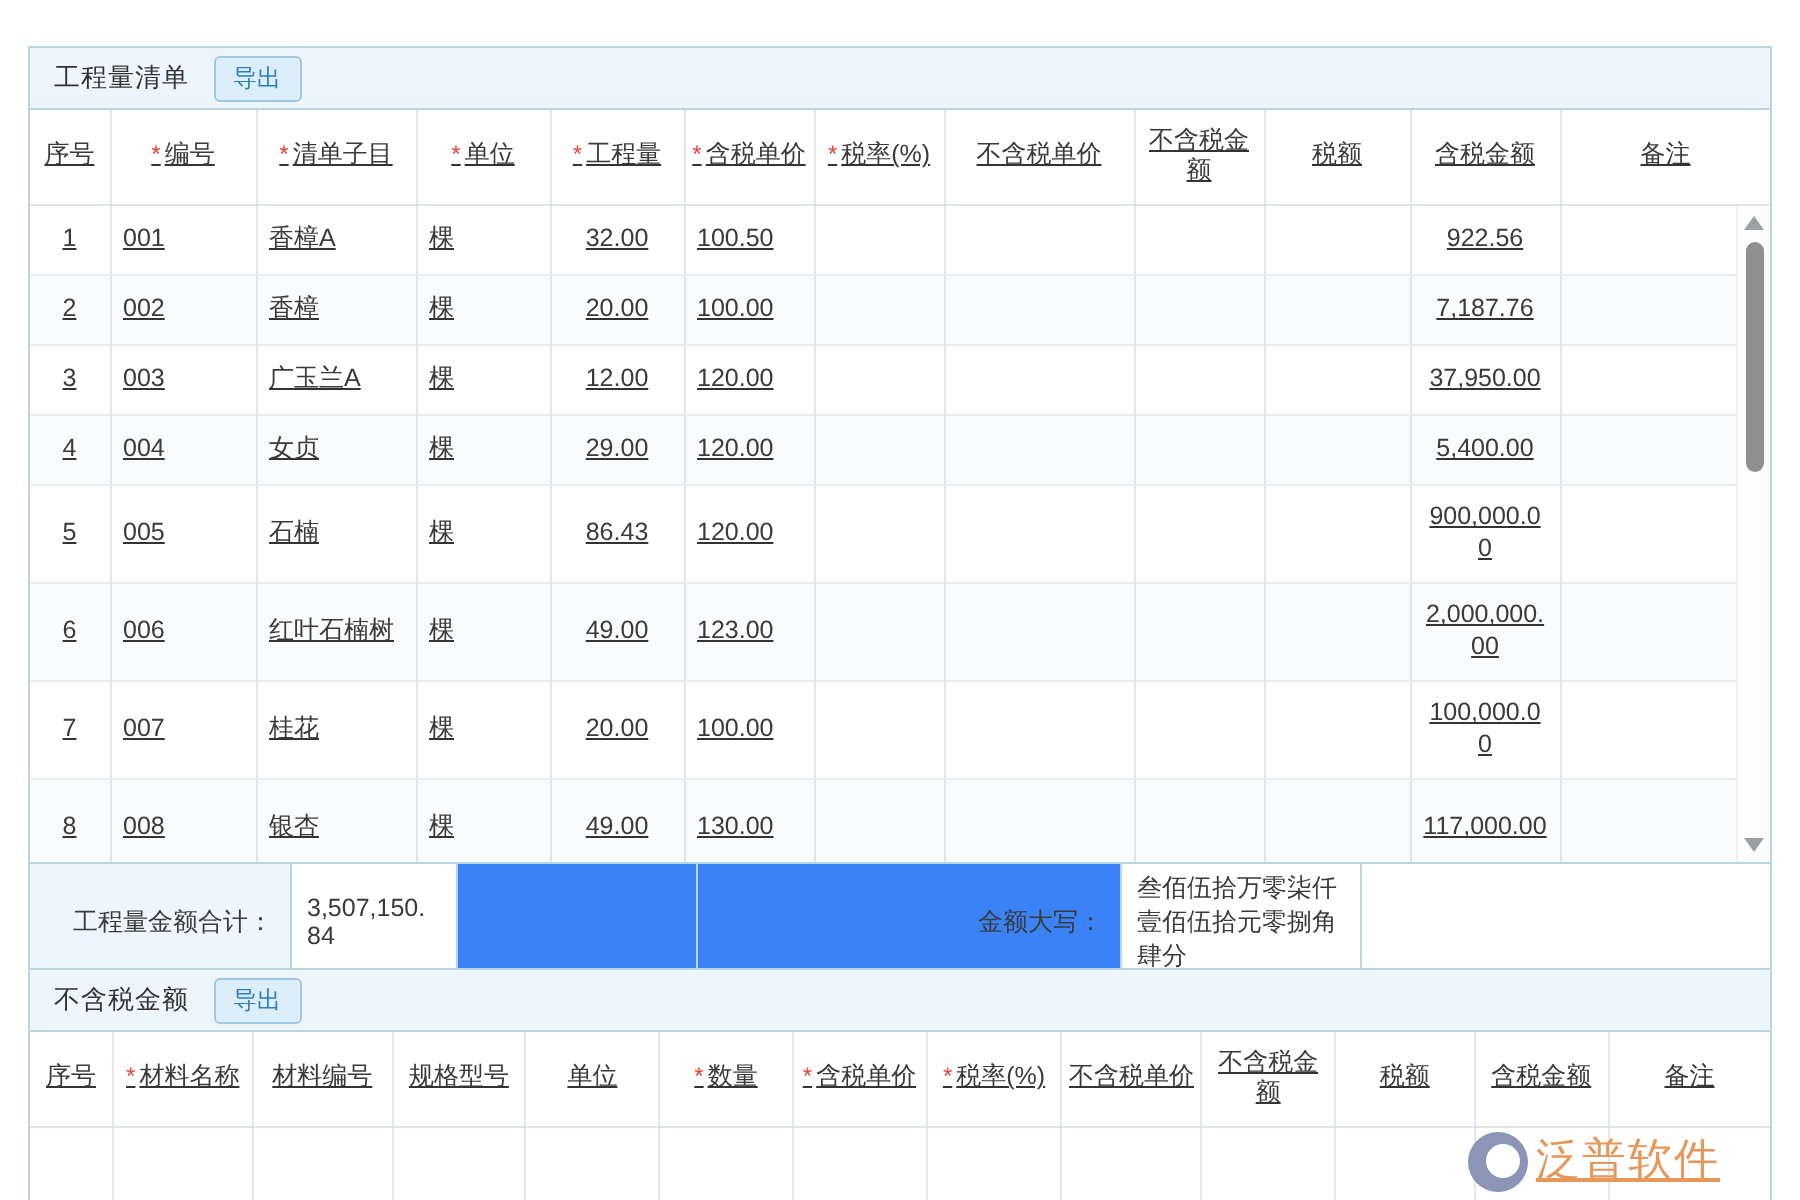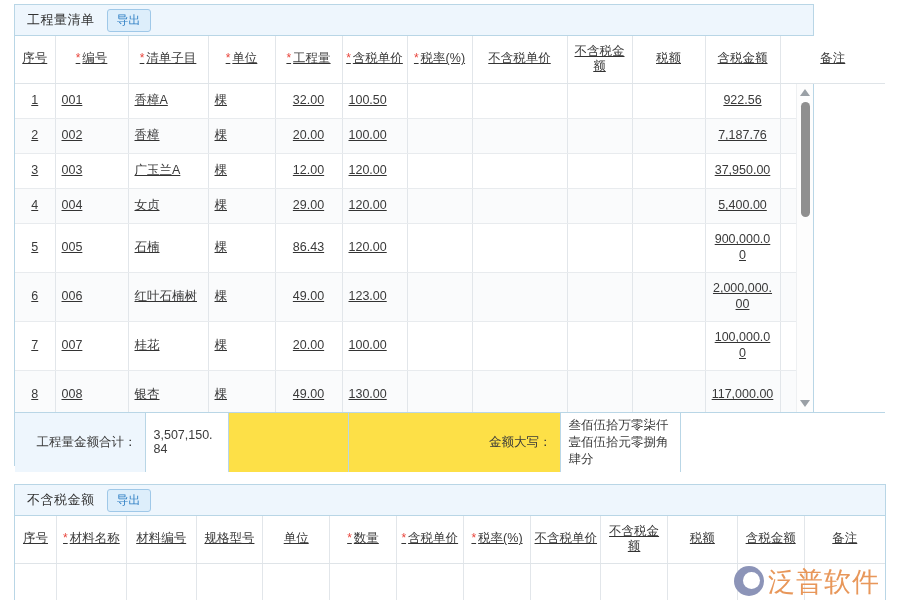--- a/index.html
+++ b/index.html
@@ -18,21 +18,21 @@
   }
 
   
   .panel {
     position: absolute;
     left: 14px;
     border: 1px solid #b9d6e6;
     background: #ffffff;
     box-sizing: border-box;
   }
-  #panel-boq  { top: 4px;  width: 800px; height: 462px; }
+  #panel-boq  { top: 23px;  width: 872px; height: 462px; }
   #panel-mat  { top: 484px; width: 872px; height: 118px; }
 
   .panel-header {
     height: 31px;
     background: #eef6fd;
     border-bottom: 1px solid #b9d6e6;
     display: flex;
     align-items: center;
     padding-left: 12px;
     box-sizing: border-box;
@@ -157,21 +157,21 @@
     vertical-align: middle;
     box-sizing: border-box;
     word-break: break-all;
   }
   .summary td:last-child { border-right: none; }
   .sum-label {
     background: #eef6fd;
     text-align: right;
   }
   .sum-value { background: #ffffff; text-align: left; }
-  .sum-blank { background: #fde047; margin-top: 37px; }
+  .sum-blank { background: #3b82f6; margin-top: 37px; }
   .sum-blank2 { background: #ffffff; }
 
   
   .watermark {
     position: absolute;
     right: 6px;
     bottom: 4px;
     width: 160px;
     pointer-events: none;
     user-select: none;
@@ -196,26 +196,27 @@
   }
   .wm-mark::before {
     content: "";
     position: absolute;
     left: 15px; top: 11px;
     width: 9px; height: 9px;
     border-radius: 50%;
     background: #8c94b8;
   }
   .wm-text {
-    font-size: 27px;
+    font-size: 22px;
     line-height: 1;
     color: #e8975a;
     font-family: "DejaVu Sans", sans-serif;
     letter-spacing: 1px;
     white-space: nowrap;
+    text-decoration: underline;
   }
   .wm-url {
     text-align: right;
     font-size: 12px;
     color: #d98a4e;
     font-family: "Liberation Serif", serif;
     letter-spacing: .4px;
     margin-top: -2px;
   }
 </style>

